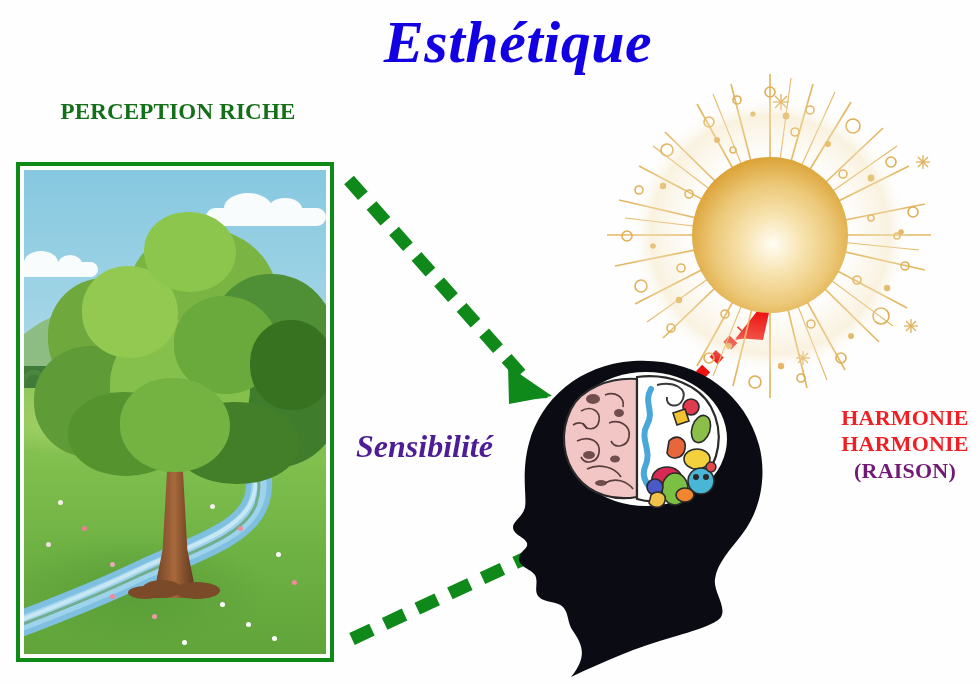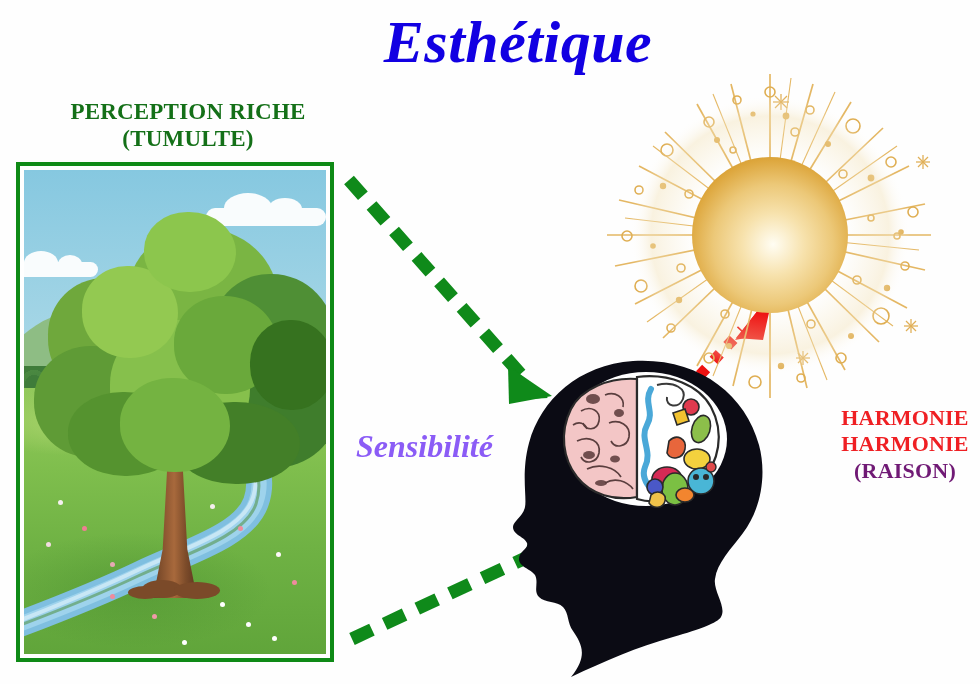--- a/index.html
+++ b/index.html
@@ -17,21 +17,21 @@
     position:absolute; left:0; top:8px; width:980px;
     text-align:center;
     font-size:60px; font-style:italic; font-weight:700;
     color:#1200e2;
     letter-spacing:0.5px;
     padding-left:28px;
   }
 
   
   #left-label {
-    position:absolute; left:28px; top:98px; width:320px;
+    position:absolute; left:18px; top:98px; width:320px;
     text-align:center; line-height:1.18;
     font-size:23px; font-weight:700; color:#147018;
     letter-spacing:0.2px;
   }
 
   
   #right-label {
     position:absolute; left:796px; top:405px; width:218px;
     text-align:center; line-height:1.2;
     font-size:22px; font-weight:700;
@@ -42,21 +42,21 @@
 
   
   #logique-label {
     position:absolute; left:514px; top:305px;
     font-size:35px; font-style:italic; font-weight:700;
     color:#1200e2;
   }
   #sensibilite-label {
     position:absolute; left:356px; top:428px;
     font-size:32px; font-style:italic; font-weight:700;
-    color:#8b5cf6;
+    color:#4c1d95;
   }
 
   
   #nature-frame {
     position:absolute; left:16px; top:162px;
     width:318px; height:500px;
     background:#fff;
     border:4px solid #0e8a16;
     box-sizing:border-box;
     padding:4px;
@@ -135,21 +135,20 @@
 </style>
 </head>
 <body>
 
 <div class="stage">
 
   <div id="page-title">Esthétique</div>
 
   <div id="left-label">
     <span>PERCEPTION RICHE</span><br>
-    <span>(TUMULTE)</span>
   </div>
 
   <div id="nature-frame">
     <div id="nature-scene">
 
       <div class="cloud c1"></div>
       <div class="cloud c2"></div>
       <div class="cloud c3"></div>
 
       <div class="hill h1"></div>

